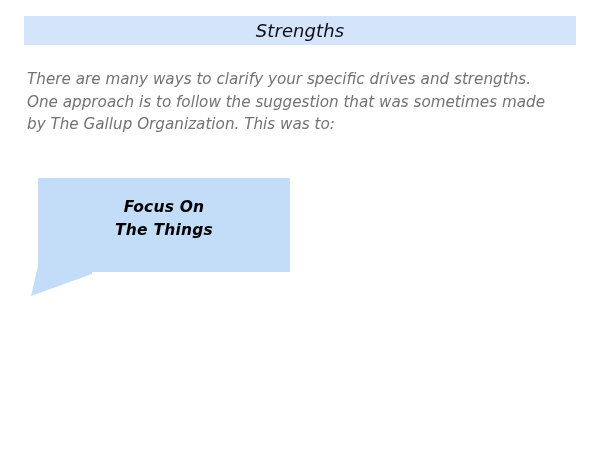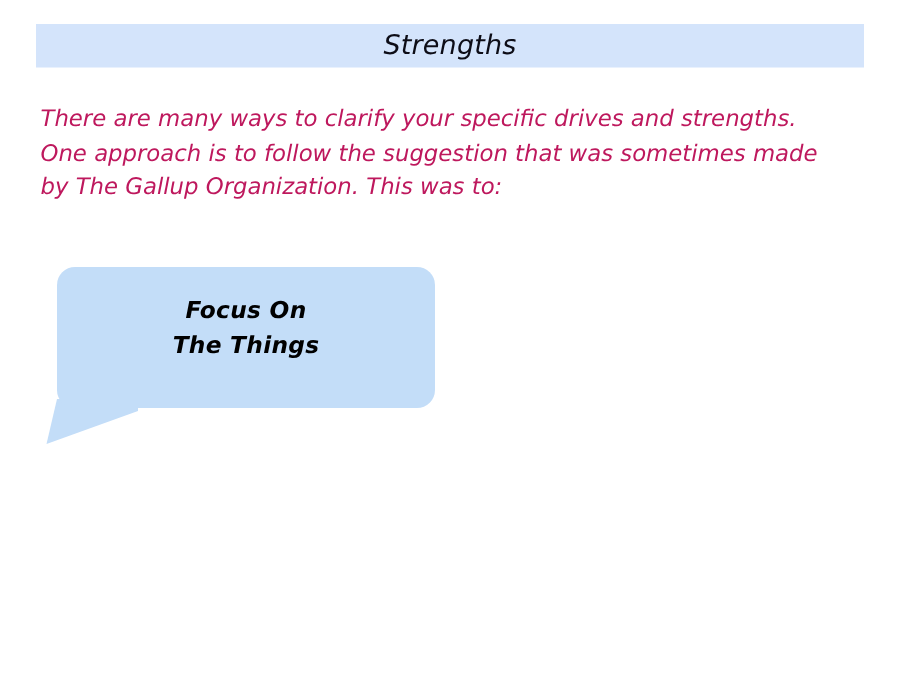--- a/index.html
+++ b/index.html
@@ -46,35 +46,35 @@
 
   
   .body-copy {
     position: absolute;
     left: 27px;
     top: 68px;
     width: 520px;
     font-size: 15.2px;
     font-style: italic;
     font-weight: 400;
-    color: #be185d;
+    color: #737373;
     line-height: 22.6px;
   }
 
   
   .bubble {
     position: absolute;
   }
   .bubble-body {
     position: absolute;
     left: 0;
     top: 0;
     width: 100%;
     height: 100%;
-    border-radius: 12px;
+    border-radius: 1px;
     display: flex;
     align-items: center;
     justify-content: center;
     box-sizing: border-box;
   }
   .bubble-tail {
     position: absolute;
     overflow: visible;
     pointer-events: none;
   }

